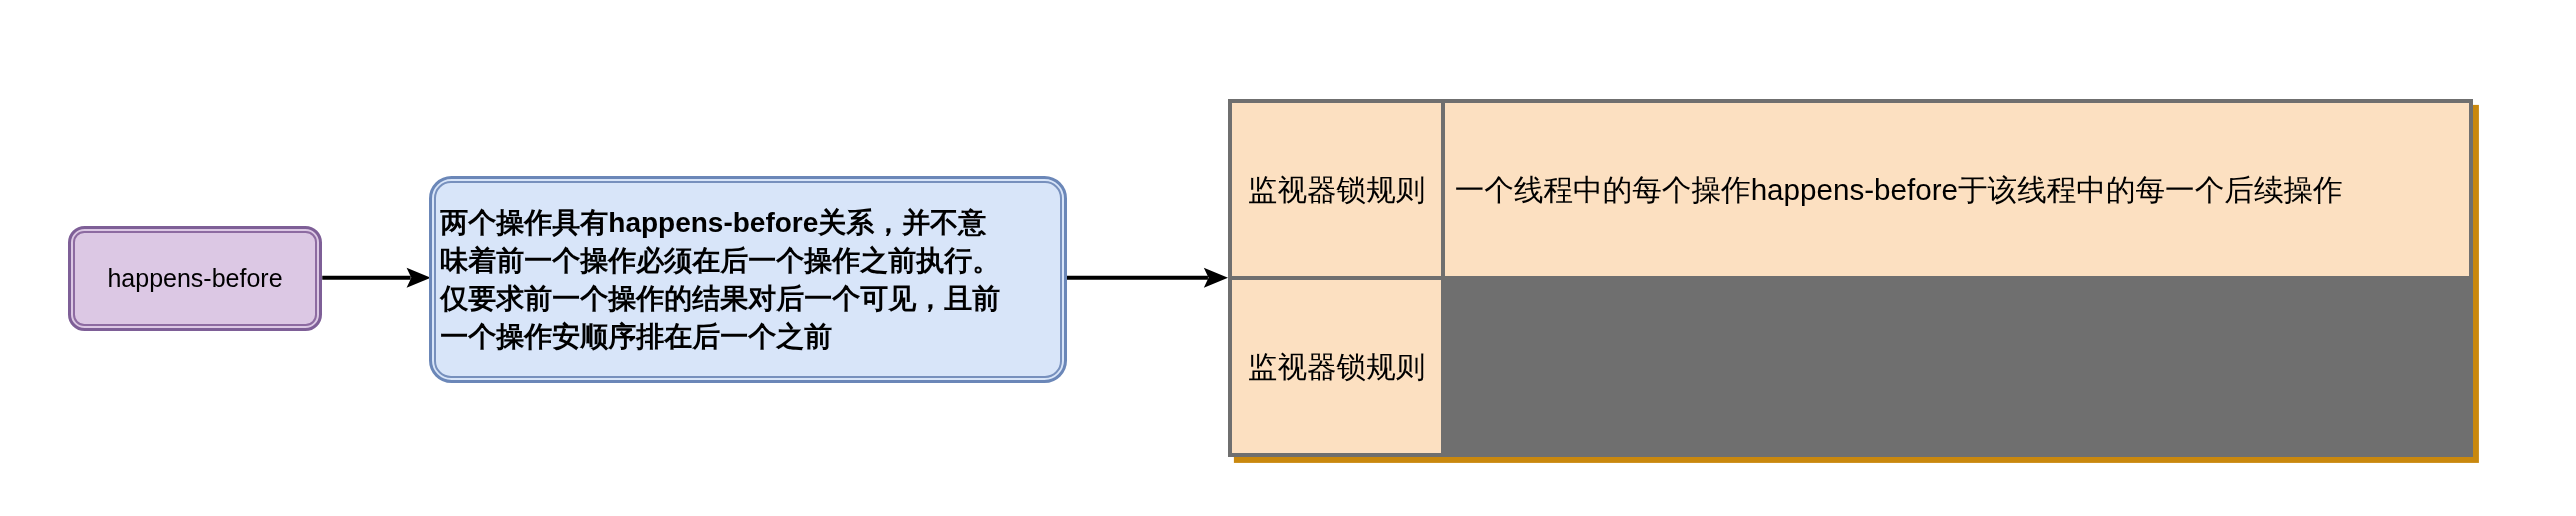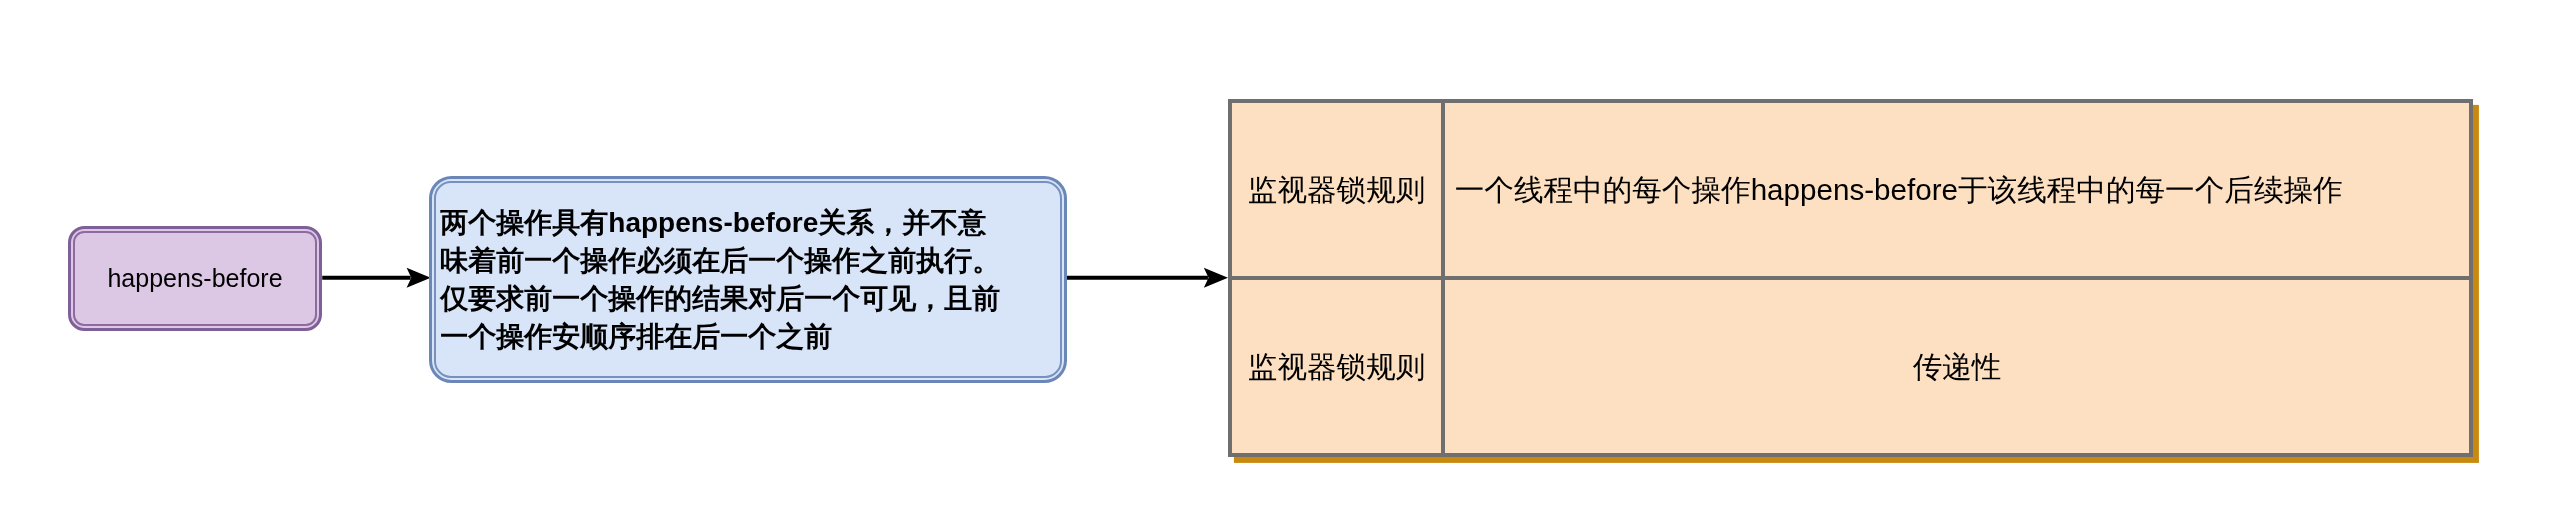--- a/index.html
+++ b/index.html
@@ -158,18 +158,17 @@
   </div>
 
   <div class="rules-table">
 
     <div class="cell cell-rule">监视器锁规则</div>
     <div class="cell cell-desc">一个线程中的每个操作happens-before于该线程中的每一个后续操作</div>
 
     <div class="cell cell-rule">监视器锁规则</div>
 
 
-    <div class="cell cell-rule">传递性</div>
 
   </div>
 
 </div>
 
 
 </body></html>

